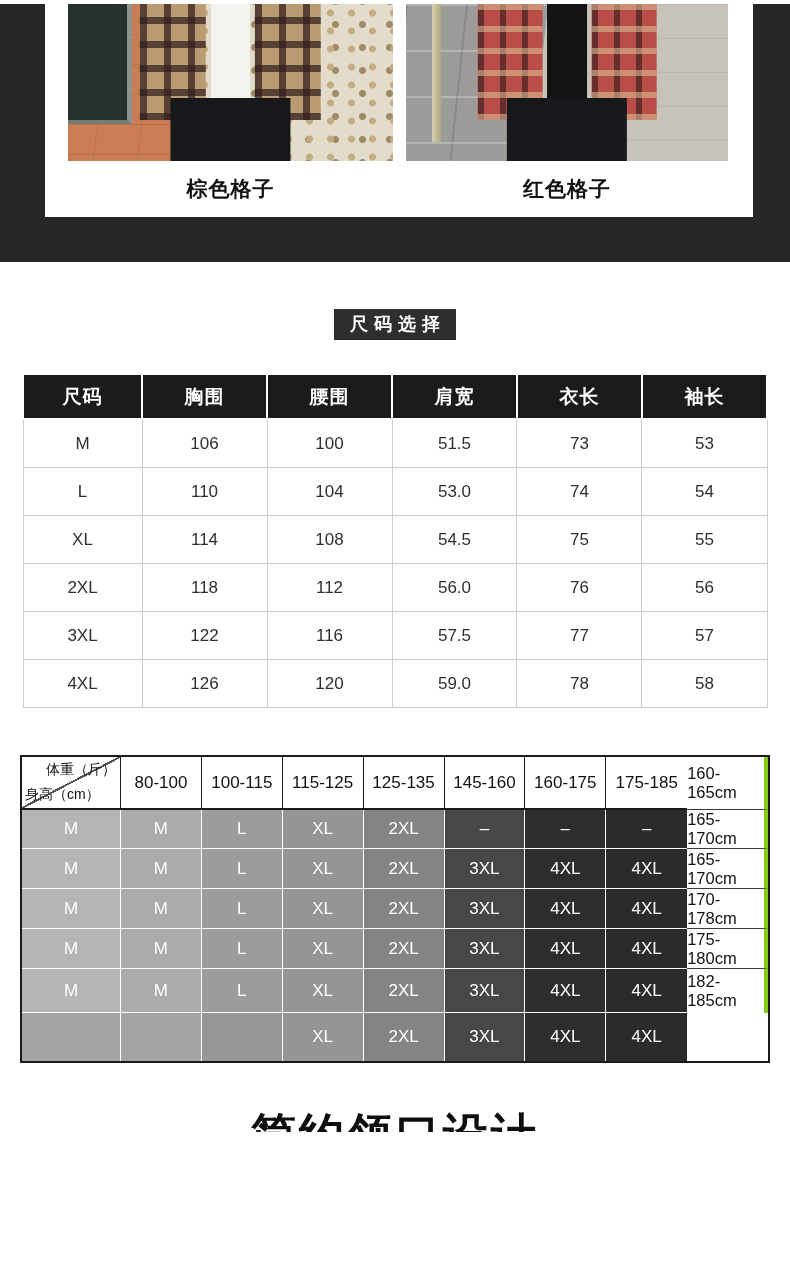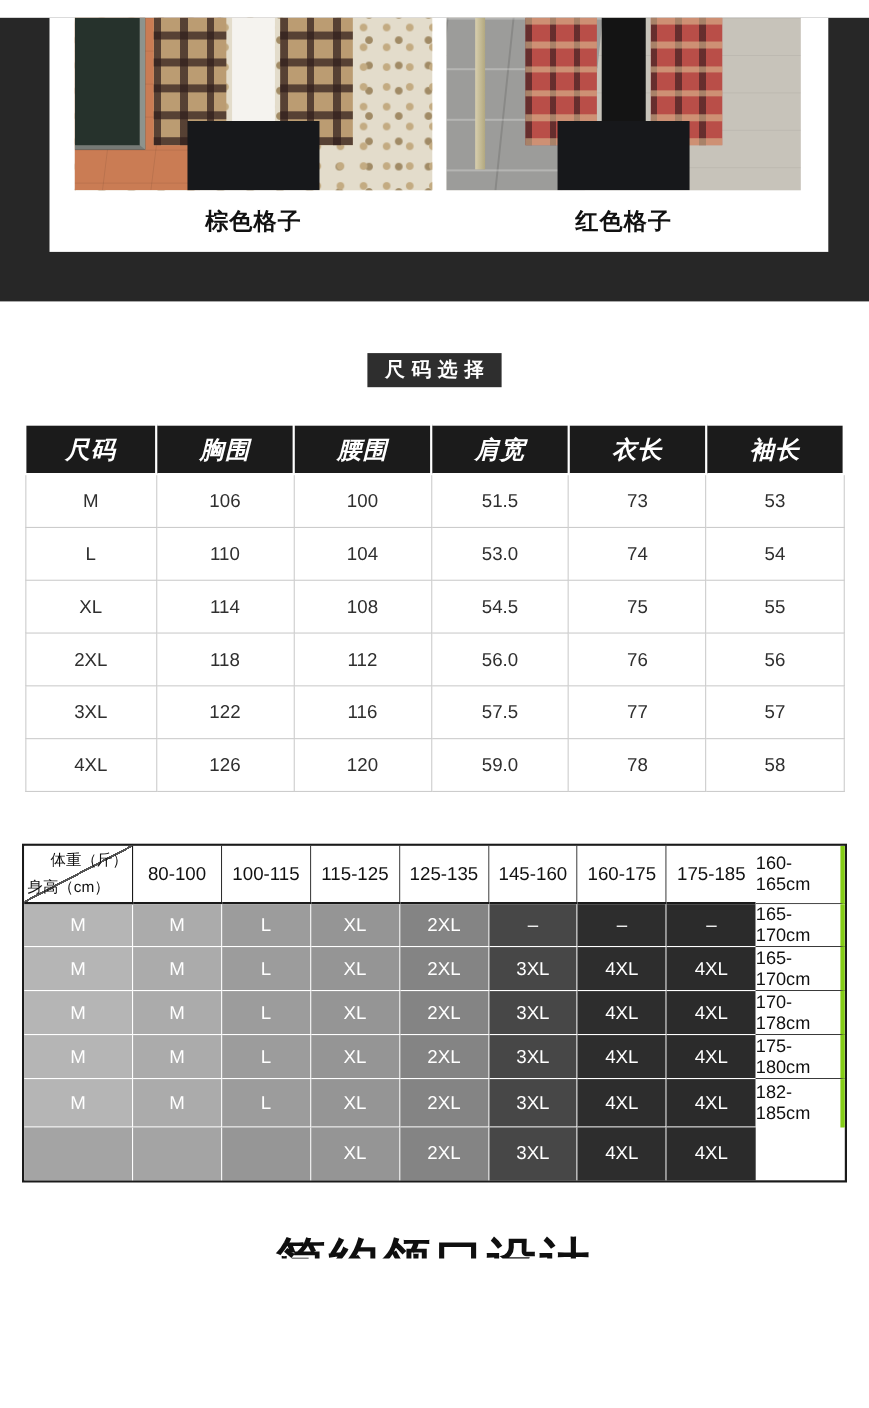--- a/index.html
+++ b/index.html
@@ -1,17 +1,17 @@
 <!DOCTYPE html>
 <html style="--header-bg: #272727; --table-header-bg: #1b1b1b; --accent: #fbc45c;"><head>
 <meta charset="utf-8">
 <style>
   html,body{margin:0;padding:0;}
   body{font-family:"Liberation Sans","DejaVu Sans",sans-serif;background:#fff;}
-  #page{position:relative;width:790px;height:1128px;margin:16px auto;background:#fff;overflow:hidden;}
+  #page{position:relative;width:790px;height:1128px;margin:4px auto;background:#fff;overflow:hidden;}
 
   
   .hero{height:258px;background:var(--header-bg,#272727);padding:0 37px 0 45px;box-sizing:border-box;}
   .card{background:#fff;height:213px;padding:0 0 0 23px;box-sizing:border-box;display:flex;gap:13px;}
   .figure{display:flex;flex-direction:column;}
   .figure .photo{height:157px;position:relative;overflow:hidden;}
   .figure.brown .photo{width:325px;}
   .figure.red .photo{width:322px;}
   .caption{height:56px;display:flex;align-items:center;justify-content:center;
            font-size:21px;font-weight:600;color:#111;letter-spacing:1px;}
@@ -43,22 +43,22 @@
                      repeating-linear-gradient(90deg,rgba(34,20,24,.55) 0 6px,transparent 6px 22px);}
   .tee{position:absolute;top:0;left:50%;transform:translateX(-50%);width:21%;height:60%;}
   .tee.white{background:#f5f3ef;} .tee.black{background:#141414;}
 
   
   .badge{width:fit-content;margin:47px auto 0;background:#2e2e2e;color:#fff;
          font-size:18px;font-weight:600;letter-spacing:6px;padding:3px 10px 4px 16px;}
 
   
   table.size{border-collapse:collapse;width:746px;margin:33px auto 0;table-layout:fixed;}
-  table.size th{background:var(--table-header-bg,#1b1b1b);color:#fff;font-size:22px;font-weight:700;
-                height:41px;border:2px solid #fff;letter-spacing:1px;font-style:italic;}
+  table.size th{background:var(--table-header-bg,#1b1b1b);color:#fff;font-size:19px;font-weight:700;
+                height:41px;border:2px solid #fff;letter-spacing:1px;}
   table.size td{border:1px solid #ccc;height:45px;text-align:center;font-size:17px;color:#2f2f2f;}
   col.c0{width:16%;}
 
   .note{margin-top:15px;text-align:center;font-size:13.5px;color:#3a3a3a;}
 
   
   .fit{width:746px;margin:47px auto 0;border:2px solid #1a1a1a;display:grid;
        grid-template-columns:99px repeat(8,1fr);
        grid-template-rows:53px 39px 40px 40px 40px 44px 48px;}
   .ft-cell{display:flex;align-items:center;justify-content:center;box-sizing:border-box;}

